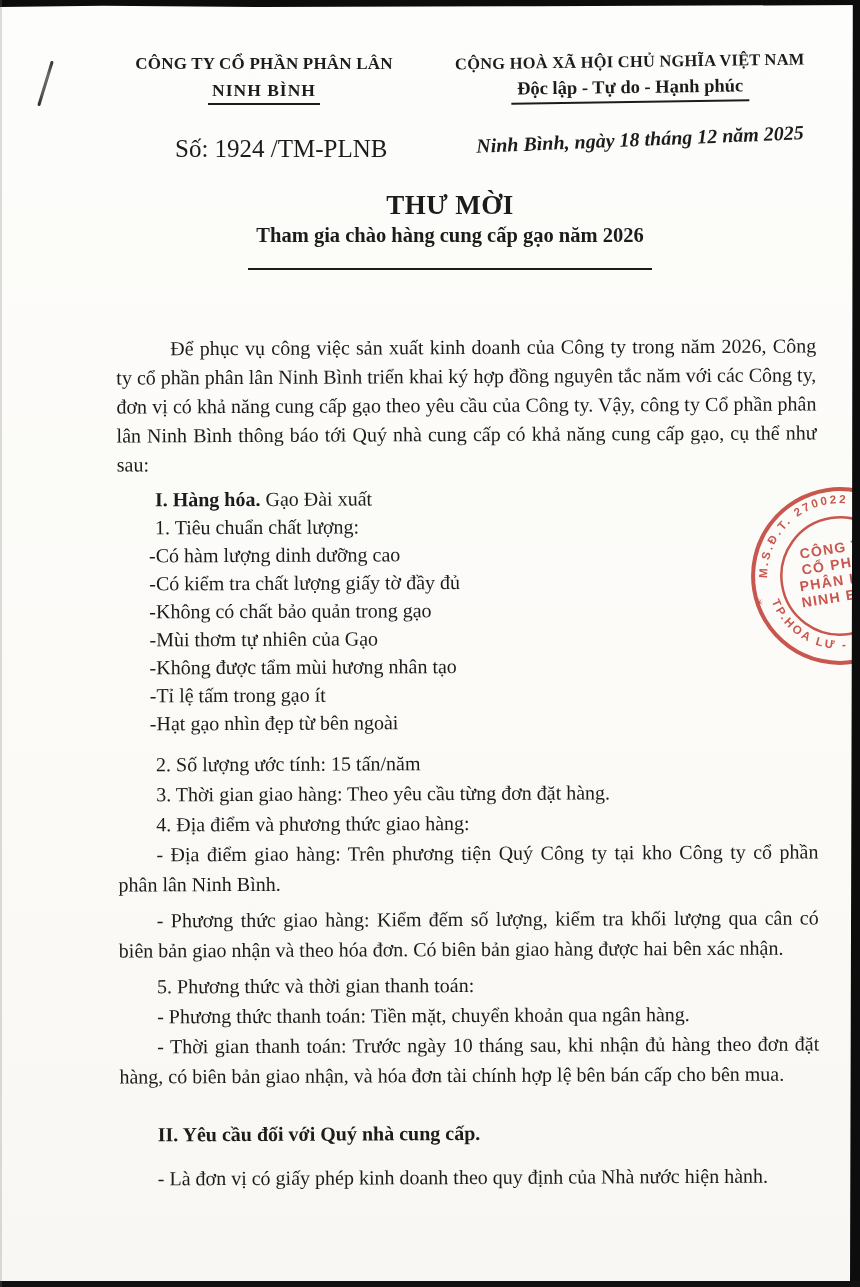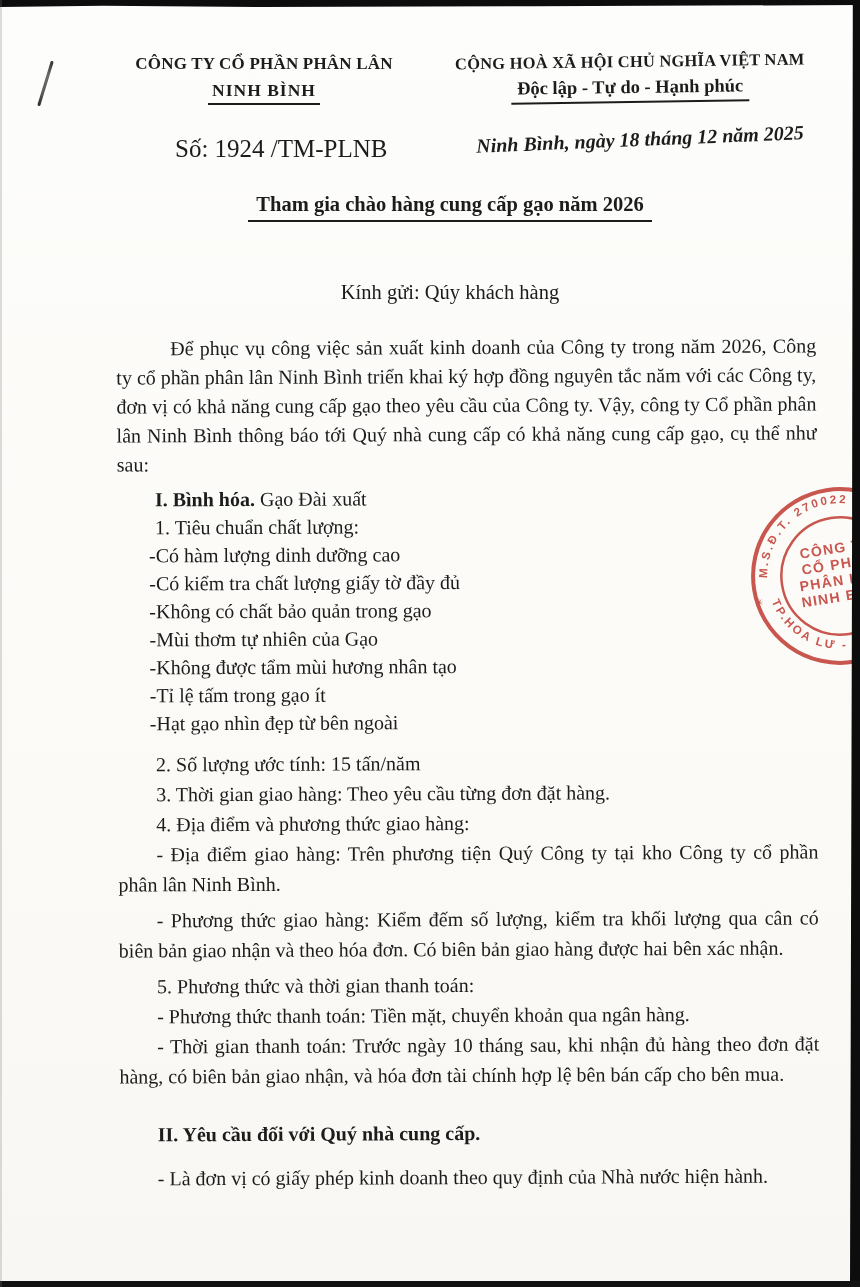--- a/index.html
+++ b/index.html
@@ -37,21 +37,21 @@
                     transform: rotate(-0.8deg); }
   .national-line1 { font-weight:bold; font-size:16.5px; letter-spacing:.2px; }
   .national-line2 { display:inline-block; margin-top:5px; font-weight:bold; font-size:18.5px;
                     border-bottom:2px solid #1c1c1c; padding:0 6px 3px; }
   .date-line { position:absolute; left:468px; top:128px; width:344px; text-align:center;
                font-style:italic; font-weight:bold; font-size:20px; transform: rotate(-2.4deg); }
   
   .title-block { position:absolute; left:70px; top:190px; width:760px; text-align:center; }
   .doc-title { font-weight:bold; font-size:27px; letter-spacing:.5px; }
   .doc-subtitle { display:inline-block; margin-top:3px; font-weight:bold; font-size:20.5px;
-                  border-bottom:2px solid #1c1c1c; padding:0 8px 4px; }
+                  border-bottom:2px solid #1c1c1c; padding:0 8px 21px; }
   .salutation { position:absolute; left:70px; top:281px; width:760px; text-align:center; font-size:20.5px; }
   
   .body-block { position:absolute; left:118px; top:333px; width:700px; font-size:20px;
                 line-height:29px; transform: rotate(-0.25deg); }
   .para { text-align: justify; }
   .para.first-indent { text-indent:54px; }
   .para.hang-indent  { text-indent:38px; }
   .line { line-height:28px; }
   .ind { padding-left:38px; }
   .ind-sm { padding-left:32px; }
@@ -84,28 +84,28 @@
   </div>
   <div class="ref-number">Số: 1924 /TM-PLNB</div>
 
   <div class="national-block">
     <div class="national-line1">CỘNG HOÀ XÃ HỘI CHỦ NGHĨA VIỆT NAM</div>
     <div><span class="national-line2">Độc lập - Tự do - Hạnh phúc</span></div>
   </div>
   <div class="date-line">Ninh Bình, ngày 18 tháng 12 năm 2025</div>
 
   <div class="title-block">
+    <div class="doc-title">THƯ MỜI</div>
     <div><span class="doc-subtitle">Tham gia chào hàng cung cấp gạo năm 2026</span></div>
   </div>
-  <div class="salutation">Kính gửi: Qúy khách hàng</div>
 
   <div class="body-block">
     <p class="para first-indent">Để phục vụ công việc sản xuất kinh doanh của Công ty trong năm 2026, Công ty cổ phần phân lân Ninh Bình triển khai ký hợp đồng nguyên tắc năm với các Công ty, đơn vị có khả năng cung cấp gạo theo yêu cầu của Công ty. Vậy, công ty Cổ phần phân lân Ninh Bình thông báo tới Quý nhà cung cấp có khả năng cung cấp gạo, cụ thể như sau:</p>
 
-    <div class="line ind mt-sm"><span class="b">I. Bình hóa.</span><span> Gạo Đài xuất</span></div>
+    <div class="line ind mt-sm"><span class="b">I. Hàng hóa.</span><span> Gạo Đài xuất</span></div>
     <div class="line ind">1. Tiêu chuẩn chất lượng:</div>
     <div class="line ind-sm">-Có hàm lượng dinh dưỡng cao</div>
     <div class="line ind-sm">-Có kiểm tra chất lượng giấy tờ đầy đủ</div>
     <div class="line ind-sm">-Không có chất bảo quản trong gạo</div>
     <div class="line ind-sm">-Mùi thơm tự nhiên của Gạo</div>
     <div class="line ind-sm">-Không được tẩm mùi hương nhân tạo</div>
     <div class="line ind-sm">-Tỉ lệ tấm trong gạo ít</div>
     <div class="line ind-sm">-Hạt gạo nhìn đẹp từ bên ngoài</div>
 
     <div class="line ind mt-md lh30">2. Số lượng ước tính: 15 tấn/năm</div>

